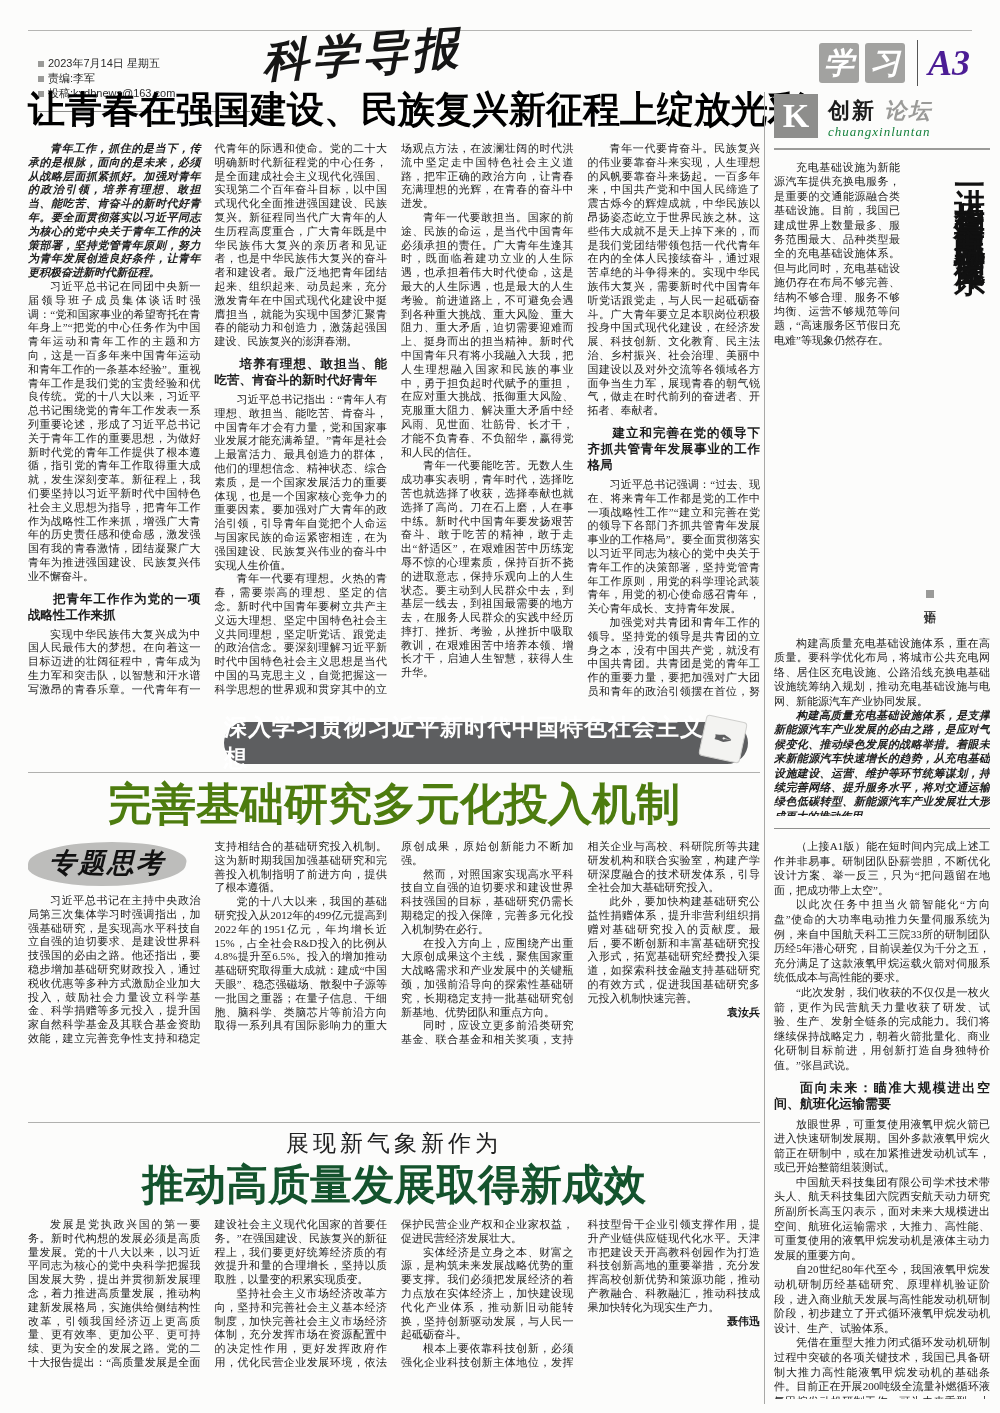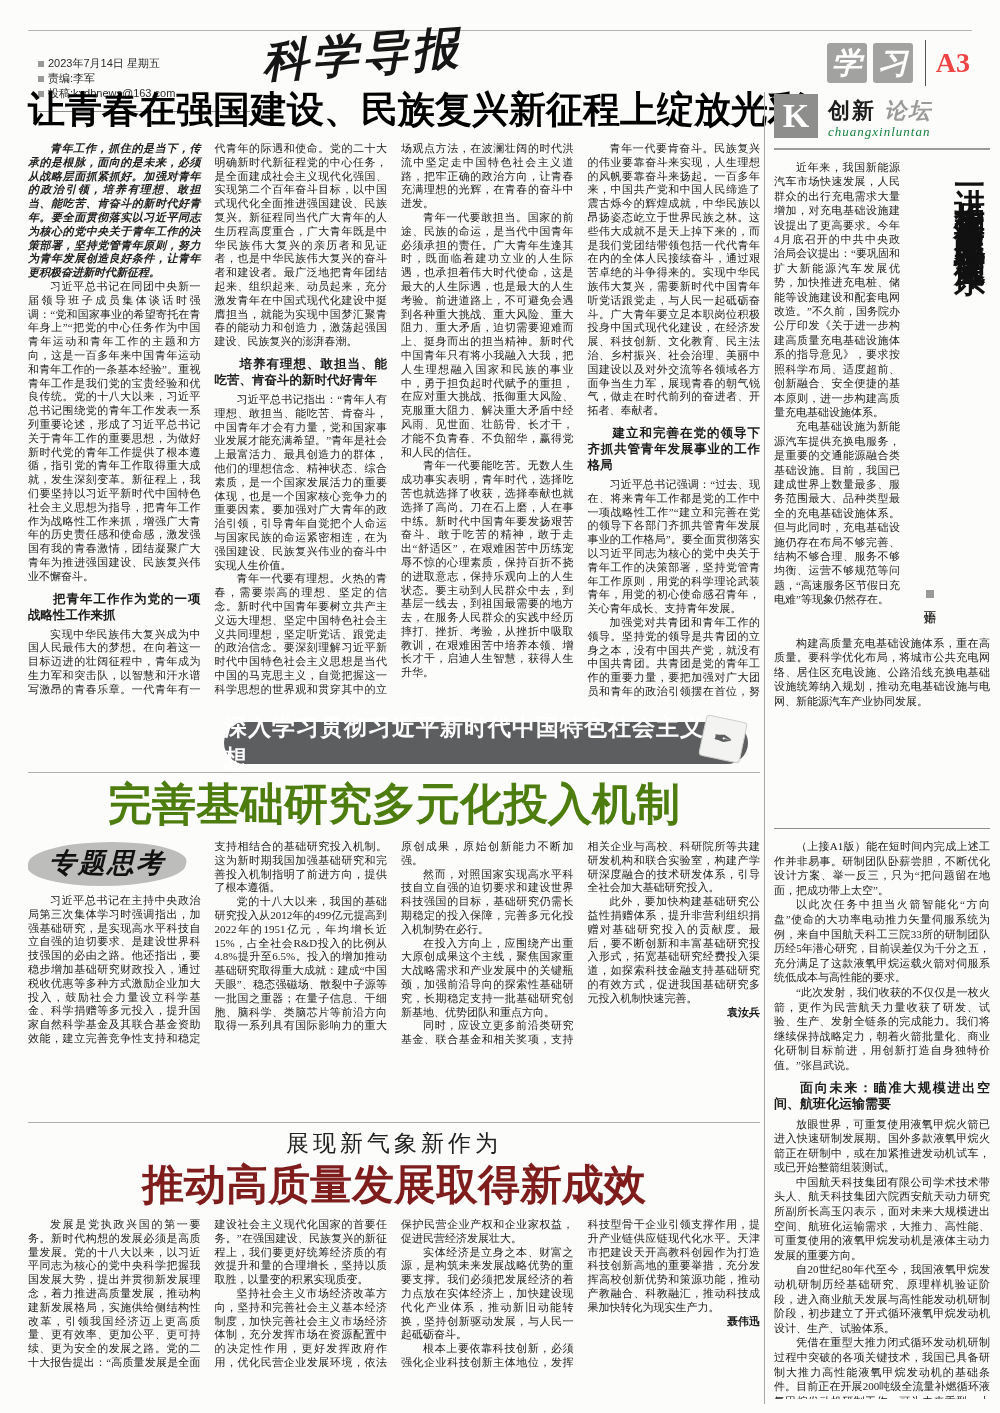--- a/index.html
+++ b/index.html
@@ -11,21 +11,21 @@
         font-size:11px;line-height:15px;color:#2a2a2a;border-bottom:1px solid #8f8f8d;padding-bottom:10px;margin-top:20px;}
   .meta .m{white-space:nowrap;}
   .meta .m::before{content:"";display:inline-block;width:6px;height:6px;background:#9a9a98;margin-right:4px;}
   .masthead{position:absolute;left:262px;top:24px;font-size:46px;font-weight:bold;font-style:italic;
             transform:rotate(-4deg);letter-spacing:4px;color:#161616;}
   .section-block{position:absolute;right:30px;top:40px;display:flex;align-items:center;}
   .sec-box{width:40px;height:40px;background:#a2a2a0;color:#fff;font-weight:bold;font-size:30px;
            display:flex;align-items:center;justify-content:center;border-radius:3px;margin-left:6px;
            font-style:italic;}
   .sec-bar{width:1px;height:46px;background:#555;margin:0 10px 0 12px;}
-  .page-no{font-size:28px;font-weight:bold;font-family:"Liberation Serif",serif;color:#ef4444;}
+  .page-no{font-size:36px;font-weight:bold;font-family:"Liberation Serif",serif;color:#4c1d95;font-style:italic;}
   
   .cols4{column-count:4;column-gap:14px;text-align:justify;font-size:11px;line-height:13.8px;overflow:hidden;}
   .b-p,.b-lead{margin:0;text-indent:2em;}
   .b-lead{font-style:italic;font-weight:bold;color:#222;}
   .b-sub{margin:7px 0 5px 0;font-size:12.5px;font-weight:bold;text-indent:2em;line-height:16px;
          font-family:"Liberation Sans","DejaVu Sans",sans-serif;break-inside:avoid;}
   .byline{float:right;font-weight:bold;padding-left:8px;}
   
   .main-article{position:absolute;left:28px;top:88px;width:732px;}
   .main-headline{margin:0 0 10px 0;font-size:37px;line-height:44px;font-weight:900;letter-spacing:0;
@@ -46,21 +46,21 @@
   .theme-article .cols4{height:262px;}
   .theme-badge{width:158px;height:44px;background:#bdbdbb;border-radius:50%/46%;transform:skewX(-12deg);
                display:flex;align-items:center;justify-content:center;margin:2px 6px 8px 0;}
   .theme-badge span{transform:skewX(12deg);font-size:27px;font-weight:900;font-style:italic;color:#111;
                     letter-spacing:2px;text-indent:0;}
   
   .bottom-article{position:absolute;left:28px;top:1128px;width:732px;}
   .bottom-kicker{margin:0;text-align:center;font-size:23px;letter-spacing:4px;color:#222;
                  font-family:"Liberation Sans",sans-serif;}
   .bottom-headline{margin:2px 0 9px 0;text-align:center;font-size:42px;line-height:48px;font-weight:900;
-                   font-family:"Liberation Sans","DejaVu Sans",sans-serif;color:#7f1d1d;}
+                   font-family:"Liberation Sans","DejaVu Sans",sans-serif;color:#14532d;}
   .bottom-article .cols4{height:178px;}
   
   .v-rule{position:absolute;left:764px;top:92px;width:1px;height:1312px;background:#a8a8a6;}
   .right-col{position:absolute;left:774px;top:92px;width:216px;}
   .innov-header{position:relative;height:56px;border-bottom:2px solid #9a9a98;margin-bottom:10px;}
   .k-logo{position:absolute;left:0;top:2px;width:44px;height:44px;background:#8e8e8c;color:#fff;
           font-size:34px;font-weight:bold;display:flex;align-items:center;justify-content:center;}
   .forum-title{position:absolute;left:54px;top:4px;font-size:22px;font-weight:bold;letter-spacing:2px;
                font-family:"Liberation Sans",sans-serif;}
   .forum-title .light{color:#9a9a98;font-style:italic;}
@@ -148,28 +148,28 @@
     <div class="innov-header">
       <div class="k-logo">K</div>
       <div class="forum-title">
         <span>创新</span>
         <span class="light">论坛</span>
       </div>
       <div class="forum-pinyin">chuangxinluntan</div>
     </div>
     <div class="innov-top">
       <div class="innov-text">
-          <p class="b-p">近年来，我国新能源汽车市场快速发展，人民群众的出行充电需求大量增加，对充电基础设施建设提出了更高要求。今年4月底召开的中共中央政治局会议提出：“要巩固和扩大新能源汽车发展优势，加快推进充电桩、储能等设施建设和配套电网改造。”不久前，国务院办公厅印发《关于进一步构建高质量充电基础设施体系的指导意见》，要求按照科学布局、适度超前、创新融合、安全便捷的基本原则，进一步构建高质量充电基础设施体系。</p>
           <p class="b-p">充电基础设施为新能源汽车提供充换电服务，是重要的交通能源融合类基础设施。目前，我国已建成世界上数量最多、服务范围最大、品种类型最全的充电基础设施体系。但与此同时，充电基础设施仍存在布局不够完善、结构不够合理、服务不够均衡、运营不够规范等问题，“高速服务区节假日充电难”等现象仍然存在。</p>
         </div>
       <div class="v-headline">进一步构建高质量充电基础设施体系</div>
       <div class="v-byline">丁怡婷</div>
     </div>
     <div class="innov-full">
         <p class="b-p">构建高质量充电基础设施体系，重在高质量。要科学优化布局，将城市公共充电网络、居住区充电设施、公路沿线充换电基础设施统筹纳入规划，推动充电基础设施与电网、新能源汽车产业协同发展。</p>
+        <p class="b-lead">构建高质量充电基础设施体系，是支撑新能源汽车产业发展的必由之路，是应对气候变化、推动绿色发展的战略举措。着眼未来新能源汽车快速增长的趋势，从充电基础设施建设、运营、维护等环节统筹谋划，持续完善网络、提升服务水平，将对交通运输绿色低碳转型、新能源汽车产业发展壮大形成更大的推动作用。</p>
       </div>
     <div class="rc-divider"></div>
     <div class="cont-article">
         <p class="b-p">（上接A1版）能在短时间内完成上述工作并非易事。研制团队卧薪尝胆，不断优化设计方案、举一反三，只为“把问题留在地面，把成功带上太空”。</p>
         <p class="b-p">以此次任务中担当火箭智能化“方向盘”使命的大功率电动推力矢量伺服系统为例，来自中国航天科工三院33所的研制团队历经5年潜心研究，目前误差仅为千分之五，充分满足了这款液氧甲烷运载火箭对伺服系统低成本与高性能的要求。</p>
         <p class="b-p">“此次发射，我们收获的不仅仅是一枚火箭，更作为民营航天力量收获了研发、试验、生产、发射全链条的完成能力。我们将继续保持战略定力，朝着火箭批量化、商业化研制目标前进，用创新打造自身独特价值。”张昌武说。</p>
         <h3 class="b-sub">面向未来：瞄准大规模进出空间、航班化运输需要</h3>
         <p class="b-p">放眼世界，可重复使用液氧甲烷火箭已进入快速研制发展期。国外多款液氧甲烷火箭正在研制中，或在加紧推进发动机试车，或已开始整箭组装测试。</p>
         <p class="b-p">中国航天科技集团有限公司学术技术带头人、航天科技集团六院西安航天动力研究所副所长高玉闪表示，面对未来大规模进出空间、航班化运输需求，大推力、高性能、可重复使用的液氧甲烷发动机是液体主动力发展的重要方向。</p>
         <p class="b-p">自20世纪80年代至今，我国液氧甲烷发动机研制历经基础研究、原理样机验证阶段，进入商业航天发展与高性能发动机研制阶段，初步建立了开式循环液氧甲烷发动机设计、生产、试验体系。</p>

